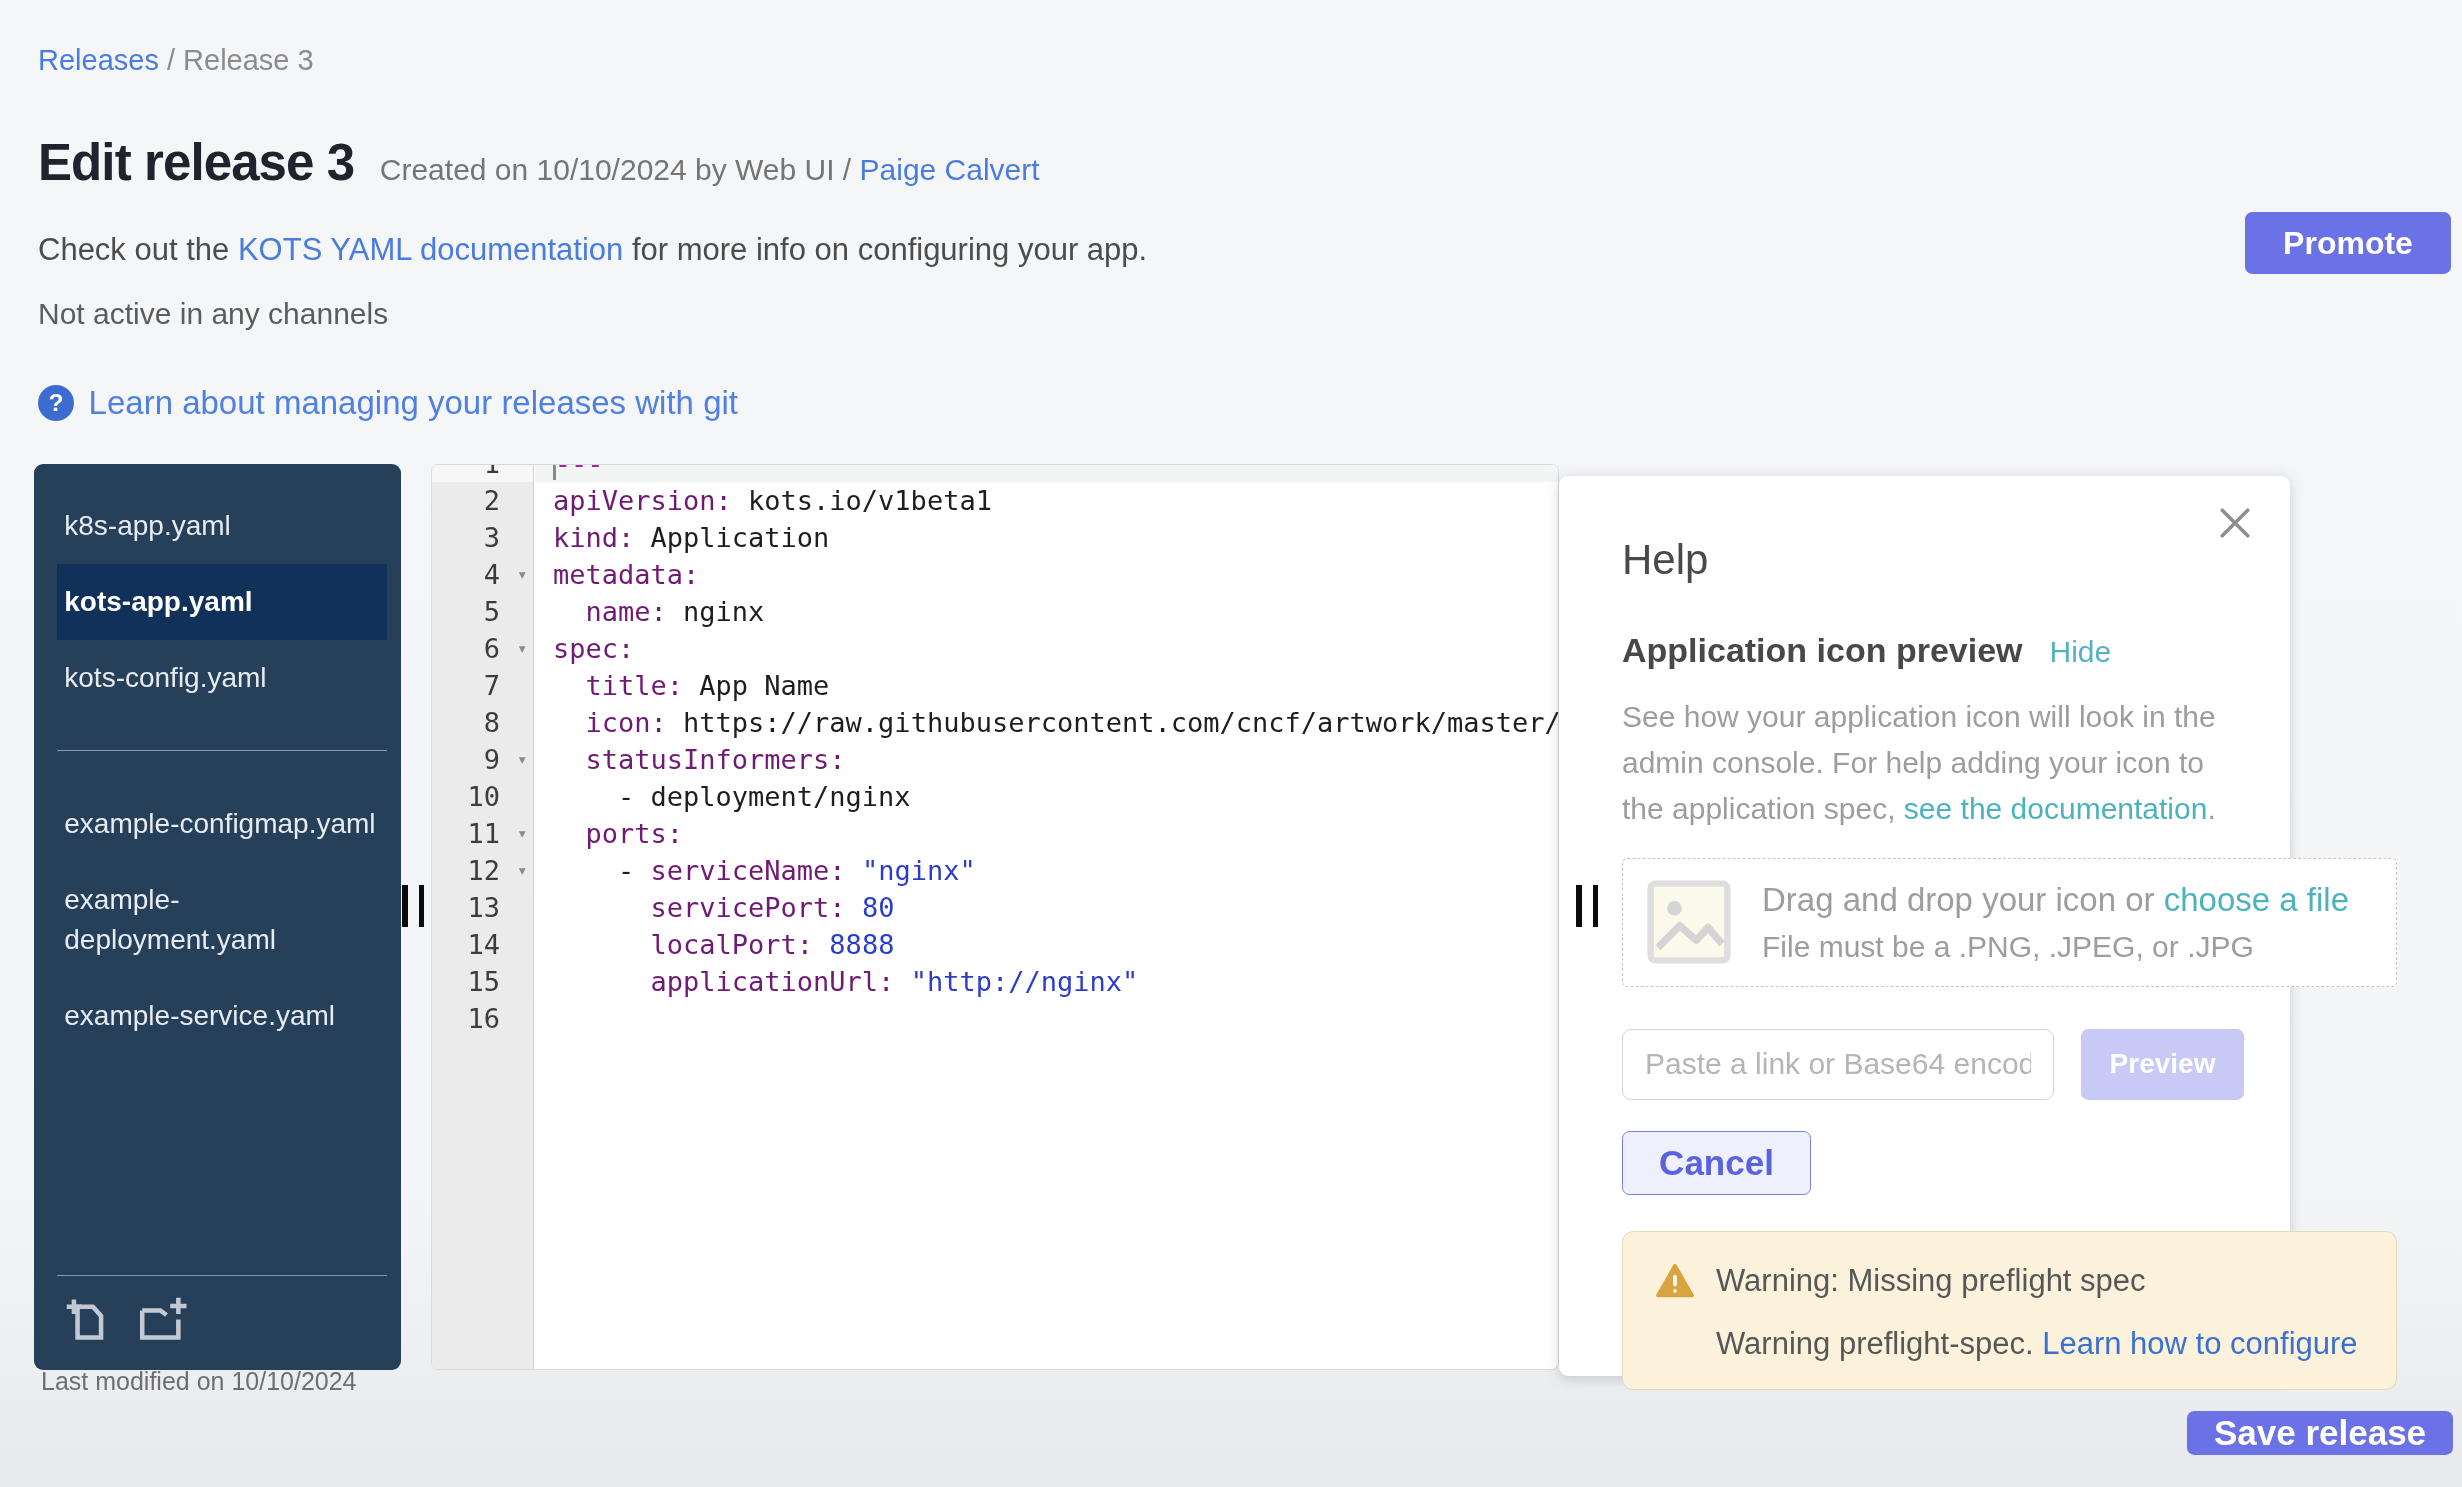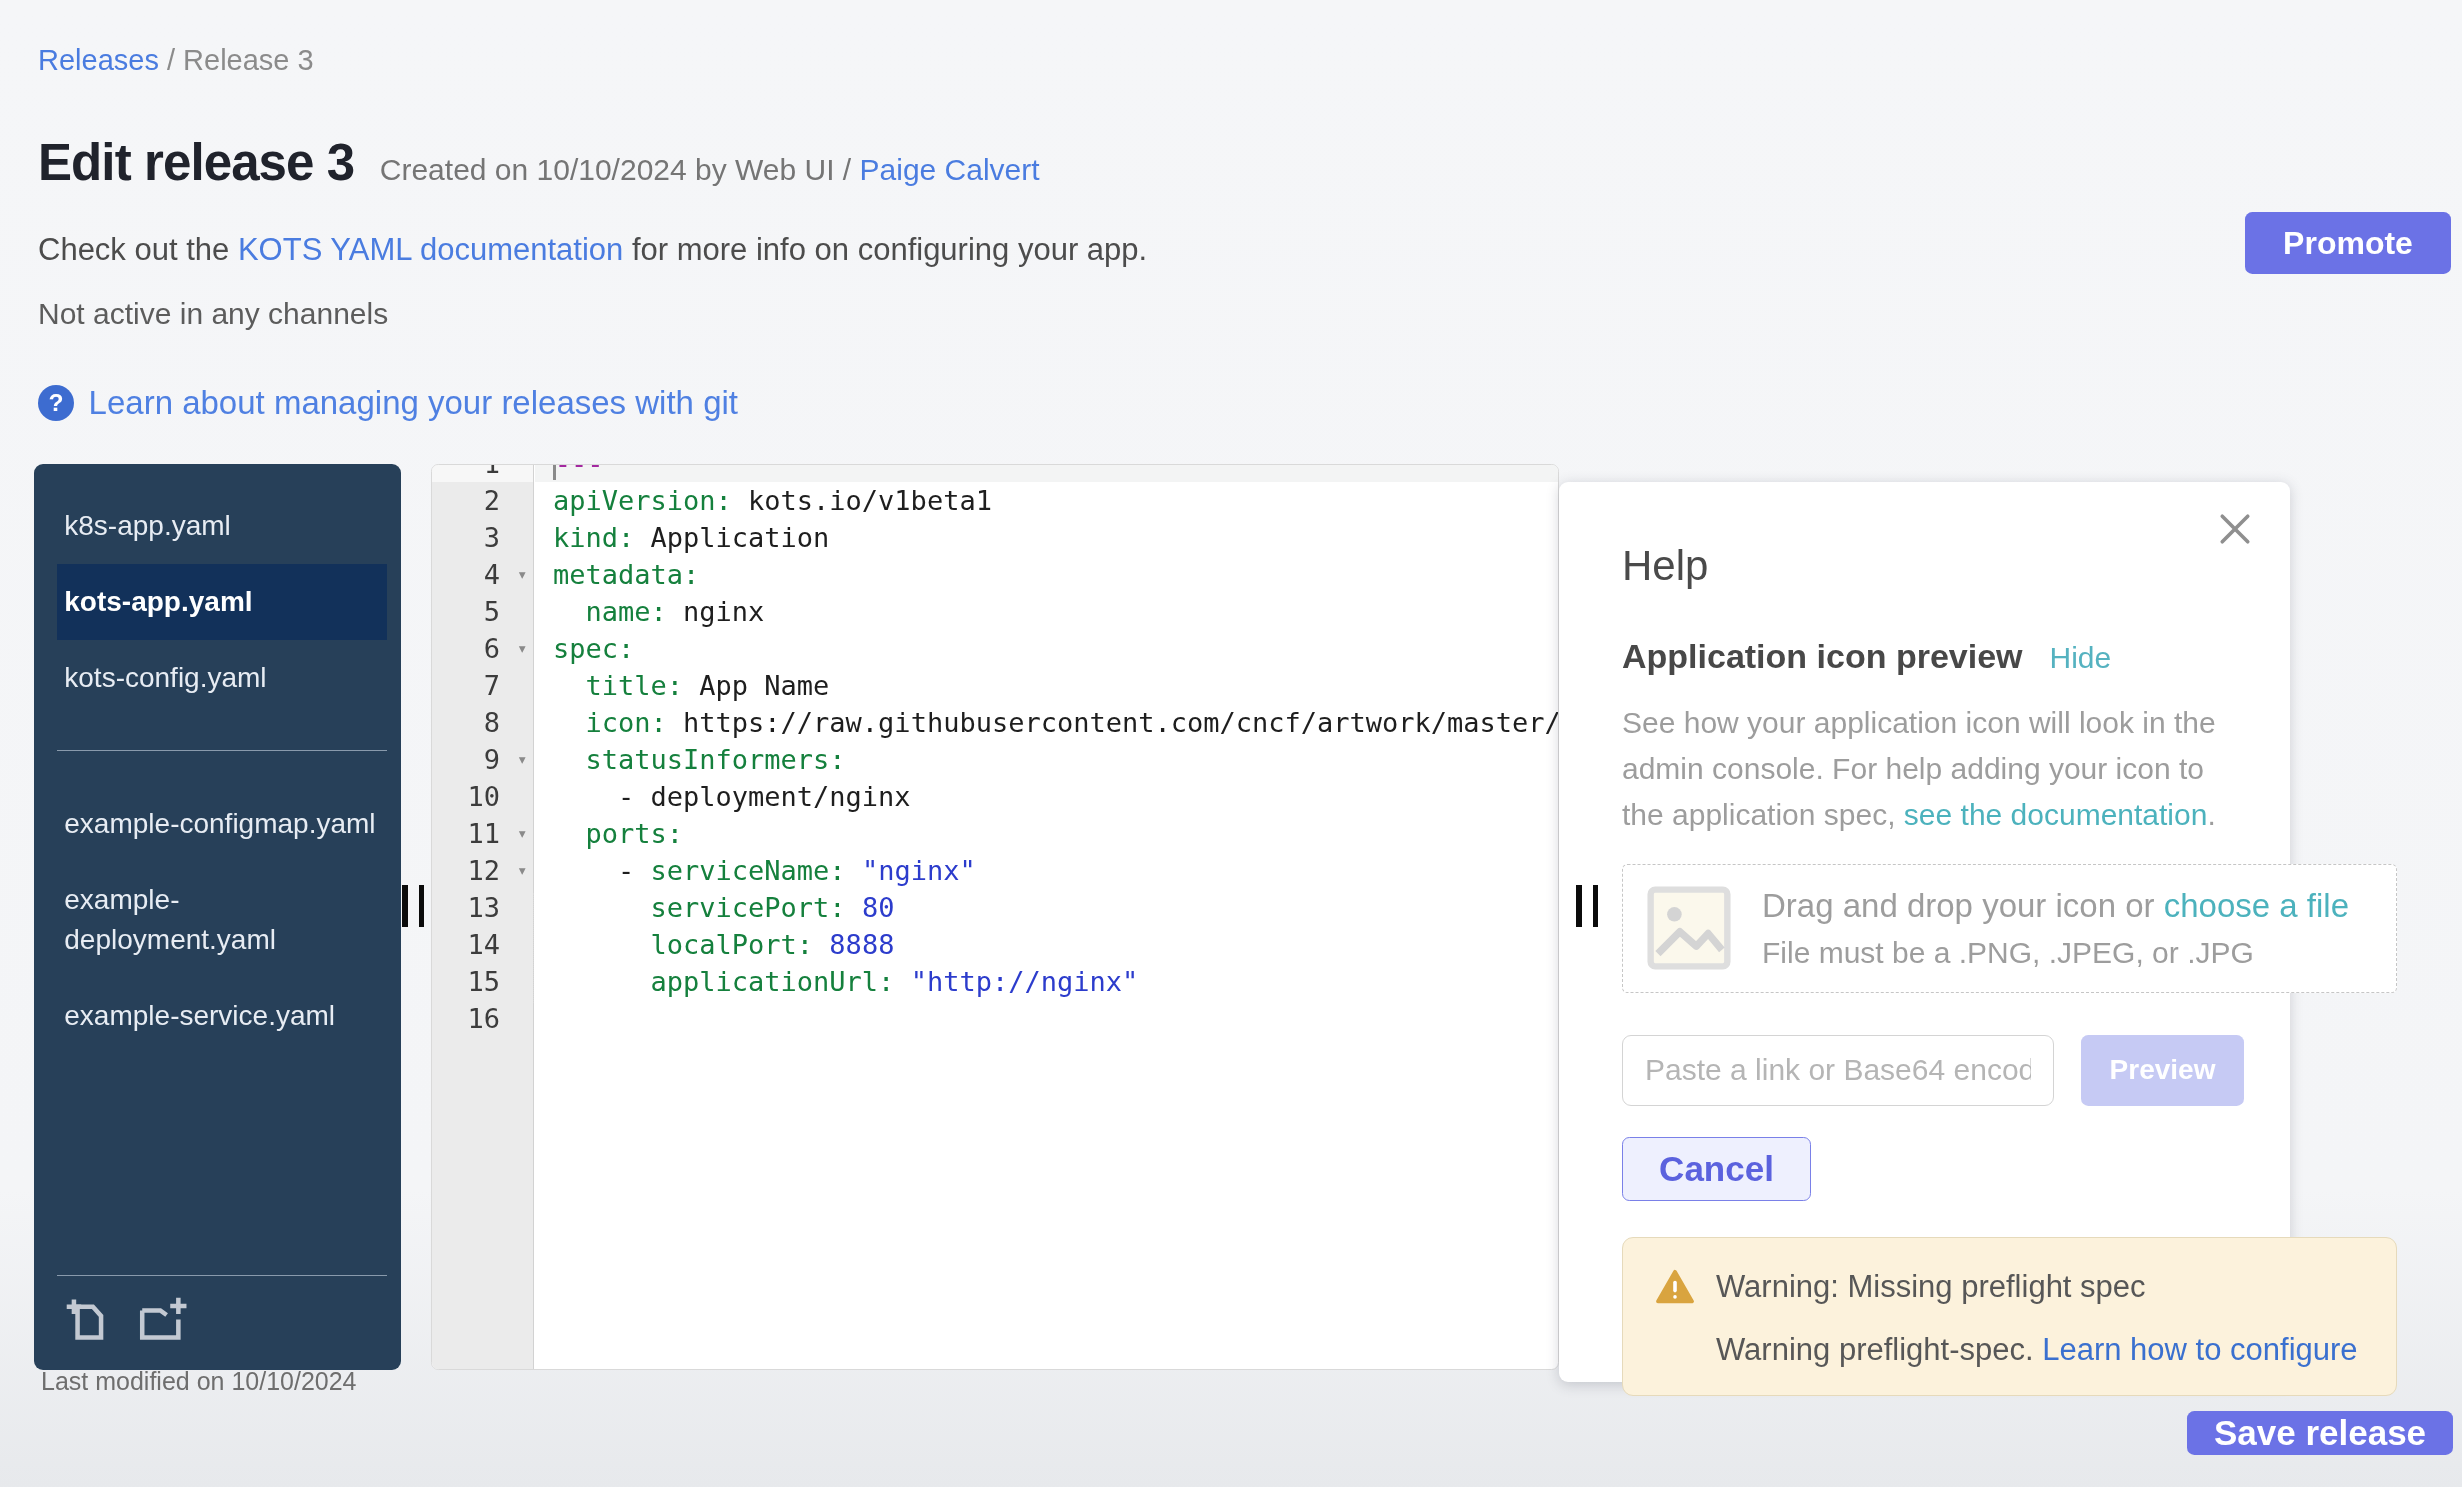--- a/index.html
+++ b/index.html
@@ -78,30 +78,30 @@
   .gutter-row { position:relative; height:37px; line-height:37px; text-align:right; padding-right:33px; }
   .gutter-row.active { background:#f7f7f7; }
   .gutter-row .fold { position:absolute; right:5.5px; top:0; font-size:17.3px; color:#8a8a8a; cursor:pointer; }
   .code-pane {
     position:absolute; left:103px; top:-20px; right:0; bottom:0;
     font-family:"DejaVu Sans Mono", monospace; font-size:27px;
   }
   .code-row { height:37px; line-height:37px; white-space:pre; overflow:hidden; padding-left:18px; }
   .code-row.active { background:#f3f4f4; }
   .cursor { display:inline-block; width:2.7px; height:29px; background:#8a8a8a; vertical-align:middle; margin-right:-0.9px; }
-  .tk-key  { color:#15803d; }
+  .tk-key  { color:#701a75; }
   .tk-meta { color:#a328a0; }
   .tk-plain{ color:#1e1e1e; }
   .tk-str  { color:#2c3ccc; }
   .tk-num  { color:#2c3ccc; }
   .indent-guide { position:absolute; left:101px; top:428px; height:110px; border-left:1.8px dotted #d8d8d8; }
 
   
   .help-panel {
-    position:absolute; left:1525px; top:18px; width:731px; height:900px;
+    position:absolute; left:1525px; top:12px; width:731px; height:900px;
     background:#fff; border-radius:9px; box-shadow:0 2.7px 12.7px rgba(60,64,80,.22);
     padding:33px 46px 0 63px;
   }
   .help-close { position:absolute; top:27px; right:35px; background:none; border:none; cursor:pointer; }
   .help-title { font-size:42px; font-weight:400; color:#4a4a4a; margin-top:27px; }
   .help-sec-row { margin-top:47px; display:flex; align-items:baseline; gap:27px; }
   .help-sec-title { font-size:34px; font-weight:700; color:#484848; }
   .hide-link { font-size:30px; color:#55b2c0; }
   .help-desc { margin-top:24px; font-size:30px; line-height:46px; color:#9d9d9d; max-width:738px; }
   .help-desc a { color:#4cb2bd; }

